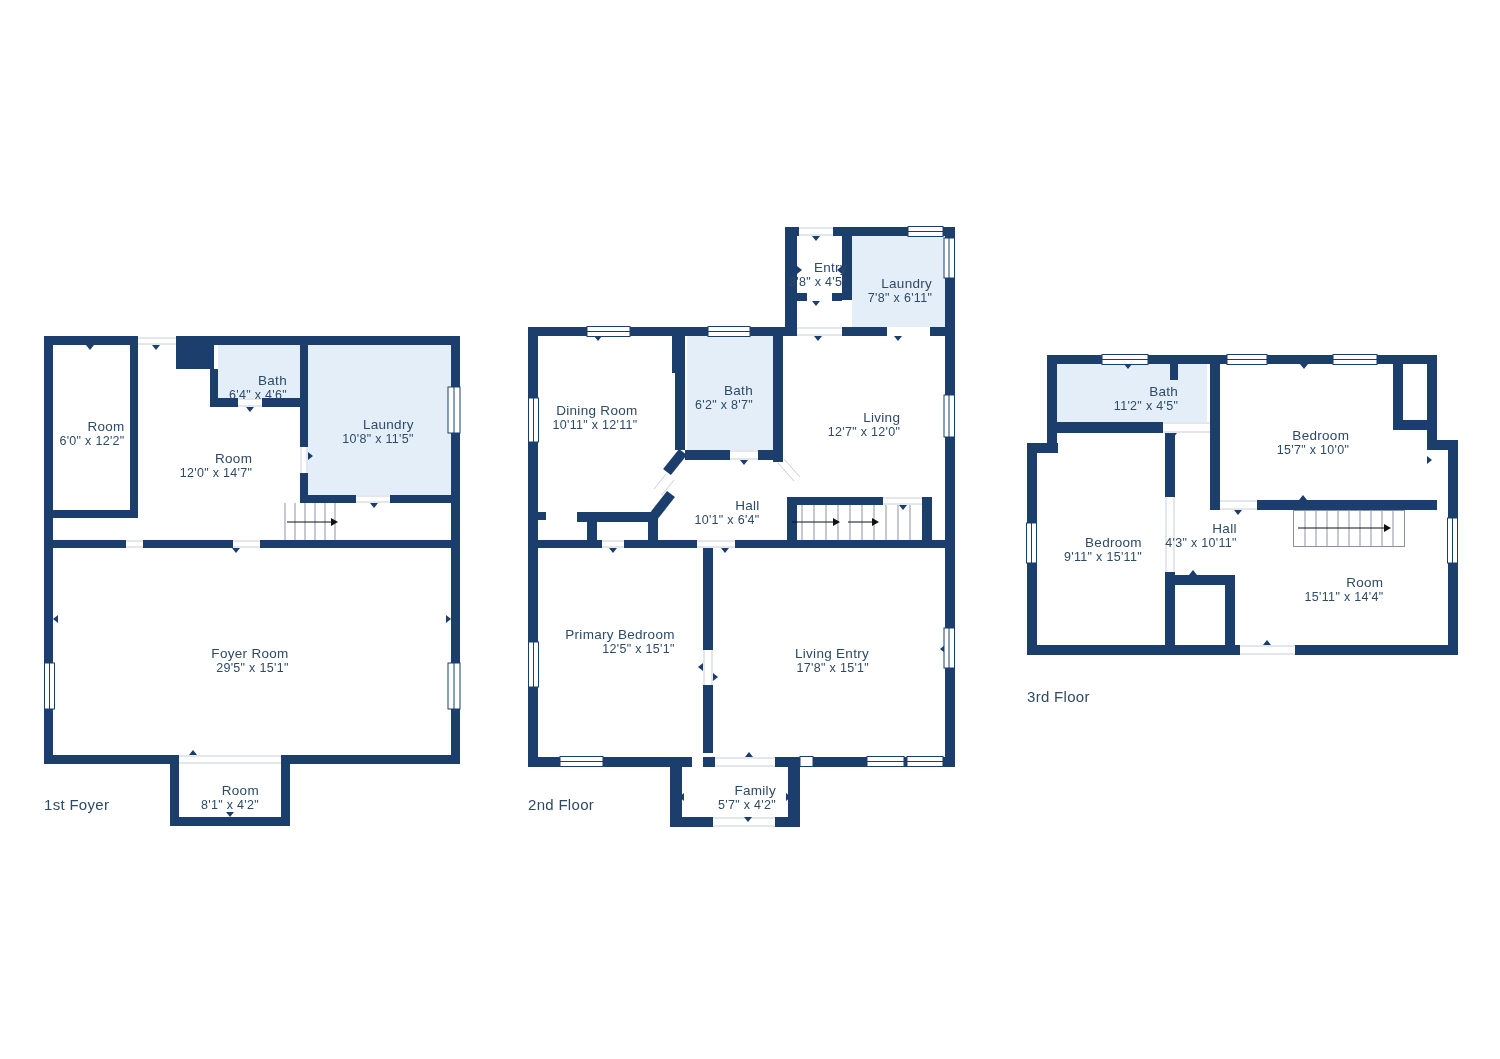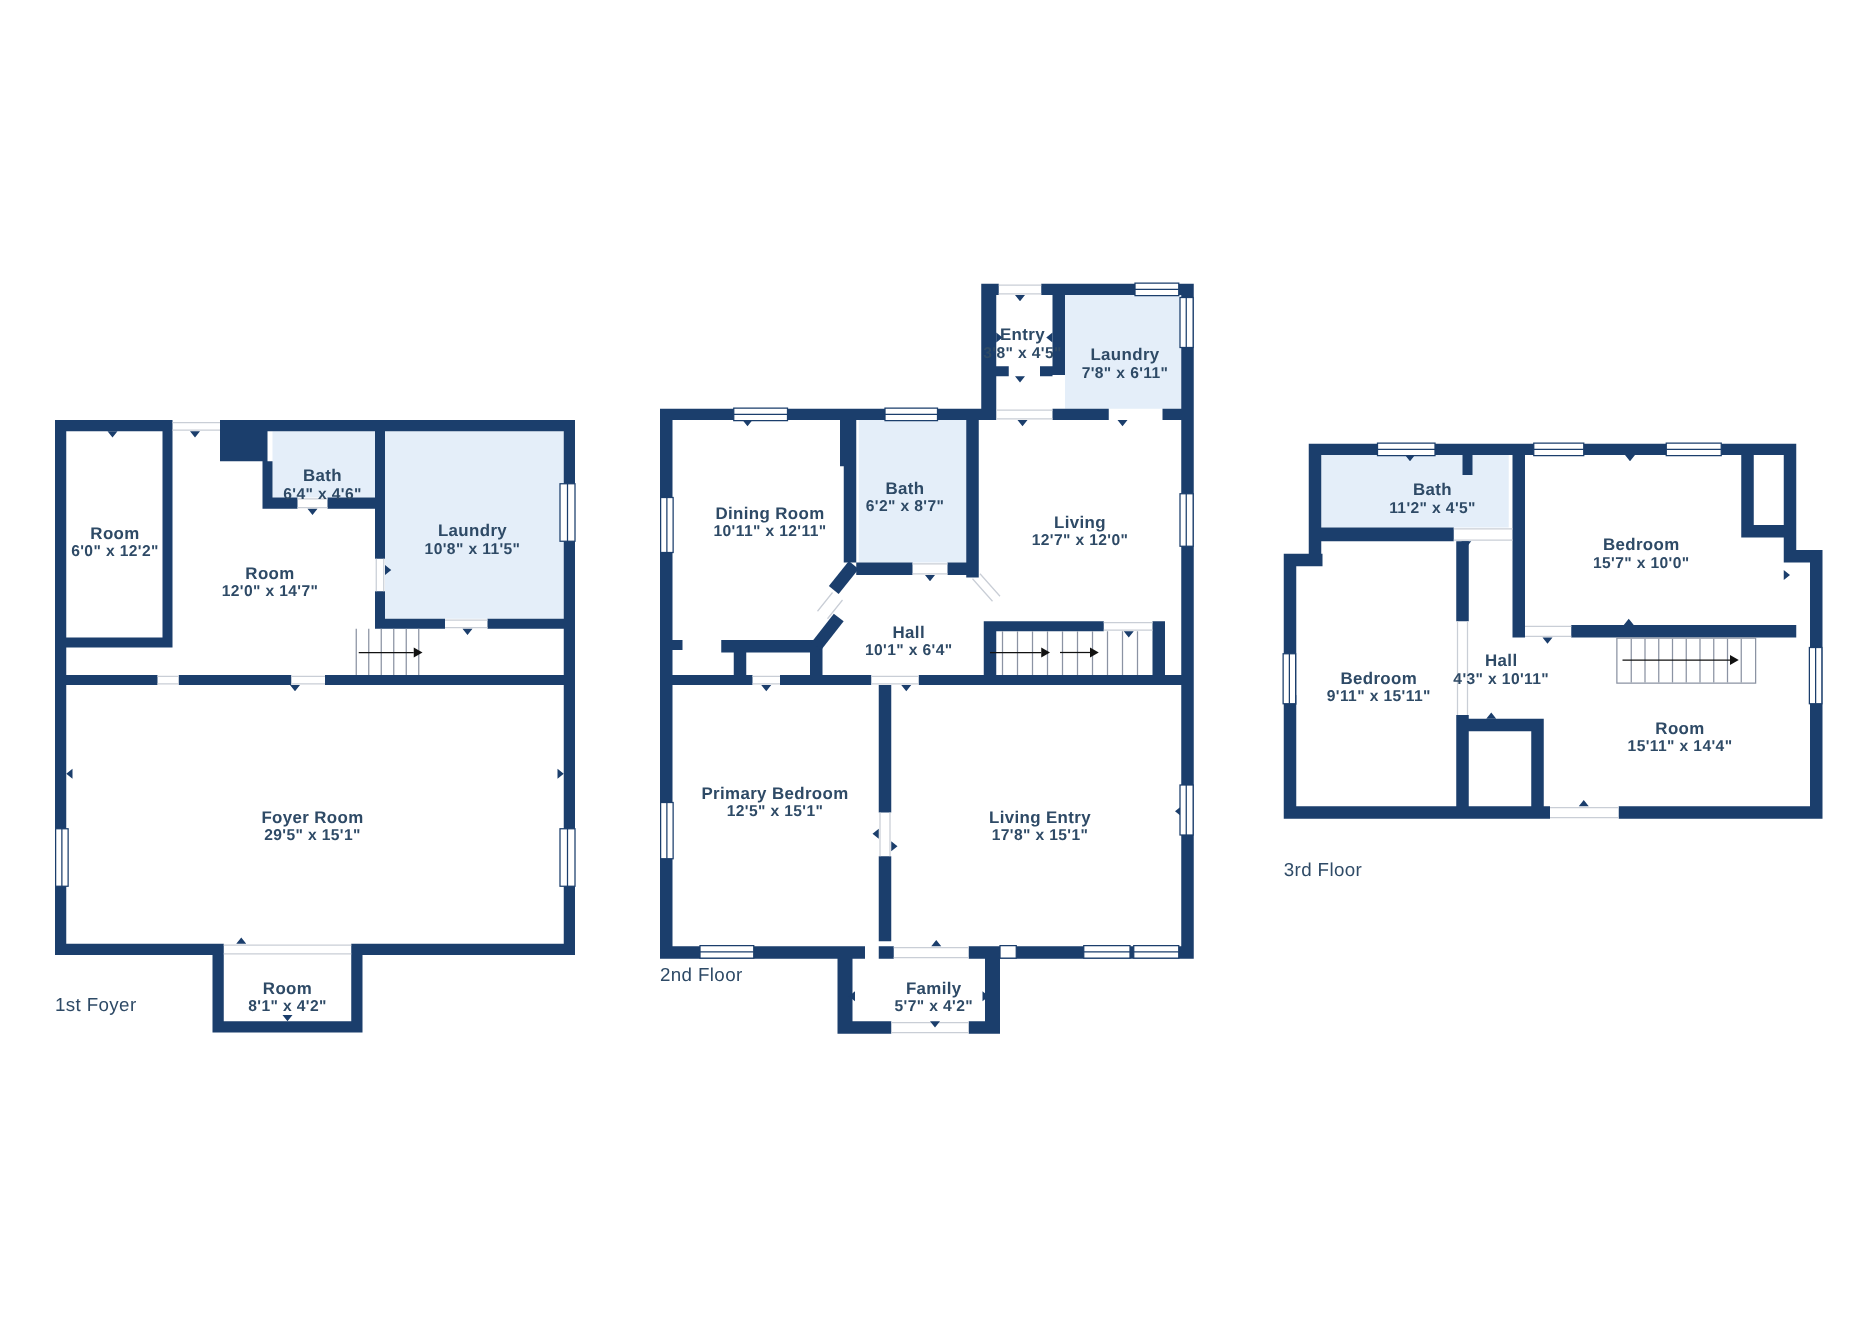--- a/index.html
+++ b/index.html
@@ -15,21 +15,21 @@
   .wallline{stroke:var(--wall);stroke-width:10;}
   .wet{fill:var(--room_highlight);}
   .win{fill:#fff;stroke:var(--wall);stroke-width:1;}
   .winmid{stroke:var(--wall);stroke-width:1;}
   .tread{stroke:var(--stair_line);stroke-width:1;fill:none;}
   .stairbox{fill:none;stroke:var(--stair_line);stroke-width:1;}
   .arrowline{stroke:var(--arrow);stroke-width:1;}
   .arrowhead{fill:var(--arrow);}
   .marker{fill:var(--wall);}
   .jamb{stroke:var(--jamb);stroke-width:1;}
-  .lbl{position:absolute;transform:translateX(-50%);text-align:center;color:var(--text);white-space:nowrap;font-weight:bold;}
+  .lbl{position:absolute;transform:translateX(-50%);text-align:right;color:var(--text);white-space:nowrap;}
   .rn{font-size:13.5px;line-height:15px;letter-spacing:.3px;}
   .rd{font-size:12.5px;line-height:15px;letter-spacing:.3px;}
   .floor-tag{position:absolute;color:var(--text);font-size:15px;letter-spacing:.3px;}
 </style>
 </head>
 <body>
 
 <div class="canvas">
 
   <section class="floor" style="left:44px;top:336px;width:416px;height:491px">
@@ -165,21 +165,21 @@
       </g>
     </svg>
     <div class="lbl" style="left:290px;top:35px">
       <div class="rn">Entry</div>
       <div class="rd">3'8" x 4'5"</div>
     </div>
     <div class="lbl" style="left:372px;top:51px">
       <div class="rn">Laundry</div>
       <div class="rd">7'8" x 6'11"</div>
     </div>
-    <div class="lbl" style="left:88px;top:178px">
+    <div class="lbl" style="left:67px;top:178px">
       <div class="rn">Dining Room</div>
       <div class="rd">10'11" x 12'11"</div>
     </div>
     <div class="lbl" style="left:196px;top:158px">
       <div class="rn">Bath</div>
       <div class="rd">6'2" x 8'7"</div>
     </div>
     <div class="lbl" style="left:336px;top:185px">
       <div class="rn">Living</div>
       <div class="rd">12'7" x 12'0"</div>
@@ -194,21 +194,21 @@
     </div>
     <div class="lbl" style="left:304px;top:421px">
       <div class="rn">Living Entry</div>
       <div class="rd">17'8" x 15'1"</div>
     </div>
     <div class="lbl" style="left:219px;top:558px">
       <div class="rn">Family</div>
       <div class="rd">5'7" x 4'2"</div>
     </div>
   </section>
-  <div class="floor-tag" style="left:528px;top:772px">2nd Floor</div>
+  <div class="floor-tag" style="left:528px;top:796px">2nd Floor</div>
 
   <section class="floor" style="left:1025px;top:353px;width:433px;height:302px">
     <svg width="433" height="302" viewBox="0 0 433 302">
       <path class="wet" d="M32 11h150v58h-150z"></path>
       <path class="wall" d="
         M22 2h170v9h-170z M22 2h10v98h-10z M145 11h8v16h-8z M22 69h116v11h-116z
         M185 2h10v155h-10z M185 2h227v9h-227z M402 2h10v95h-10z
         M368 11h10v66h-10z M368 67h34v10h-34z
         M402 87h31v10h-31z M423 87h10v215h-10z
         M232 147h180v10h-180z M185 147h10v10h-10z

